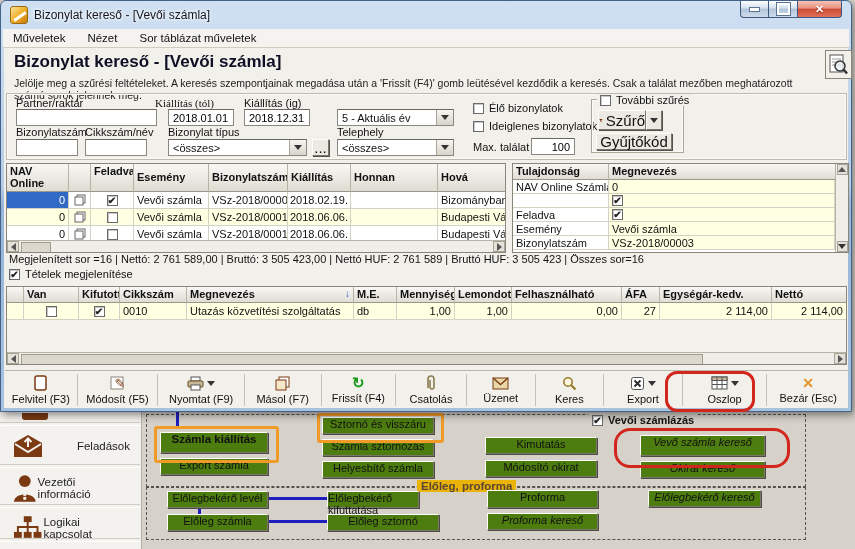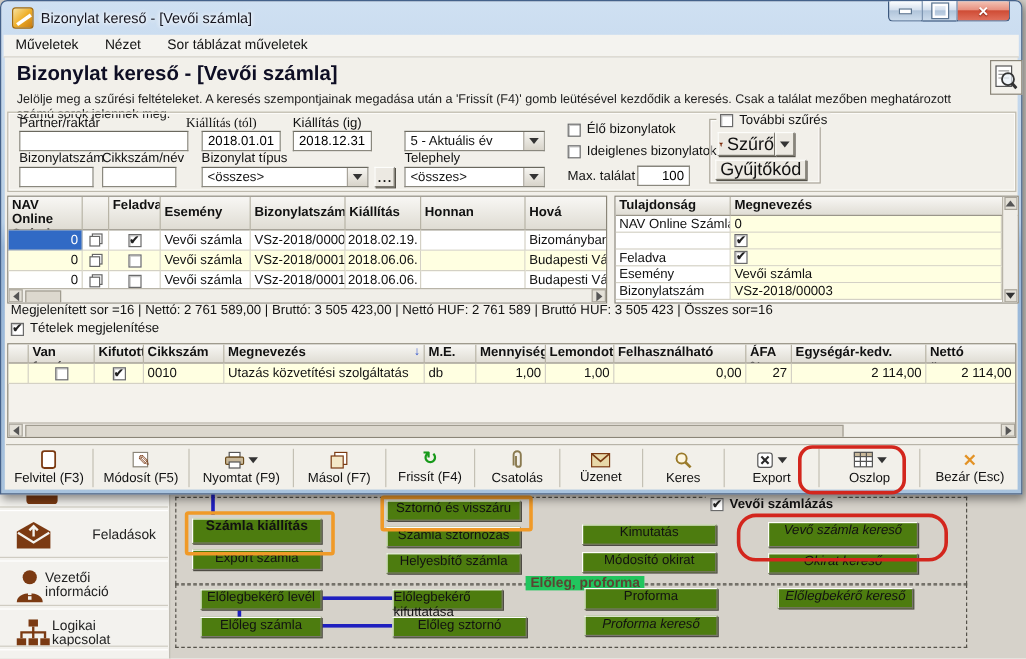--- a/index.html
+++ b/index.html
@@ -7,21 +7,21 @@
   
   .sidebar{position:absolute;left:0;top:412px;width:141px;height:137px;background:#f3f2ee;border-right:1px solid #b4b0a6;}
   .side-sep{position:absolute;left:0;width:140px;height:2px;border-top:1px solid #cfccc2;border-bottom:1px solid #ffffff;}
   .side-item{position:absolute;left:0;width:140px;height:40px;display:flex;align-items:center;justify-content:space-between;padding:0 10px 0 12px;box-sizing:border-box;}
   .side-lbl{font-size:11.5px;color:#222;}
   .partial-ico{position:absolute;left:22px;top:412px;width:26px;height:7px;background:#7b3a12;border-radius:0 0 3px 3px;}
   .panel-btn{position:absolute;background:#4d7c0f;border:1px solid;border-color:#fdfdfb #7a776d #7a776d #fdfdfb;box-shadow:1px 1px 0 #4e4b44;display:flex;align-items:flex-start;justify-content:center;font-size:11px;color:#111;box-sizing:border-box;cursor:default;}
   .panel-btn.it{font-style:italic;}
   .panel-btn.bold{font-weight:bold;font-size:11.5px;}
   .dash-group{position:absolute;border:1px dashed #55524a;box-sizing:border-box;}
-  .dash-title{position:absolute;top:-8px;background:#22c55e;padding:0 4px;font-weight:bold;color:#5a4632;font-size:11.5px;margin-left:21px;}
+  .dash-title{position:absolute;top:-8px;background:#eab308;padding:0 4px;font-weight:bold;color:#5a4632;font-size:11.5px;}
   .blue-line{position:absolute;background:#1f1fbf;}
   .hl-orange{position:absolute;border:3px solid #f09a28;border-radius:3px;pointer-events:none;}
   .hl-red{position:absolute;border:3px solid #d3261d;border-radius:16px;pointer-events:none;}
   
   .window{position:absolute;left:0;top:0;width:852px;height:412px;border:1px solid #44618a;border-radius:6px 6px 0 0;background:linear-gradient(180deg,#cfe0f2 0%,#b5cde6 45%,#96b5d8 50%,#a8c3de 100%);box-shadow:2px 3px 8px rgba(0,0,0,.45);box-sizing:border-box;}
   .titlebar{position:absolute;left:0;top:0;right:0;height:28px;display:flex;align-items:center;}
   .app-ico{width:16px;height:16px;margin:0 6px 0 9px;border-radius:3px;background:linear-gradient(135deg,#f8e3a0 0%,#efb02a 50%,#c87a10 100%);border:1px solid #a06a10;position:relative;overflow:hidden;}
   .app-ico::after{content:"";position:absolute;left:2px;top:8px;width:14px;height:3px;background:#fff;transform:rotate(-35deg);}
   .title-txt{font-size:12px;color:#15151f;text-shadow:0 0 4px #fff,0 0 4px #fff;}
   .winbtns{position:absolute;right:9px;top:0;display:flex;}

